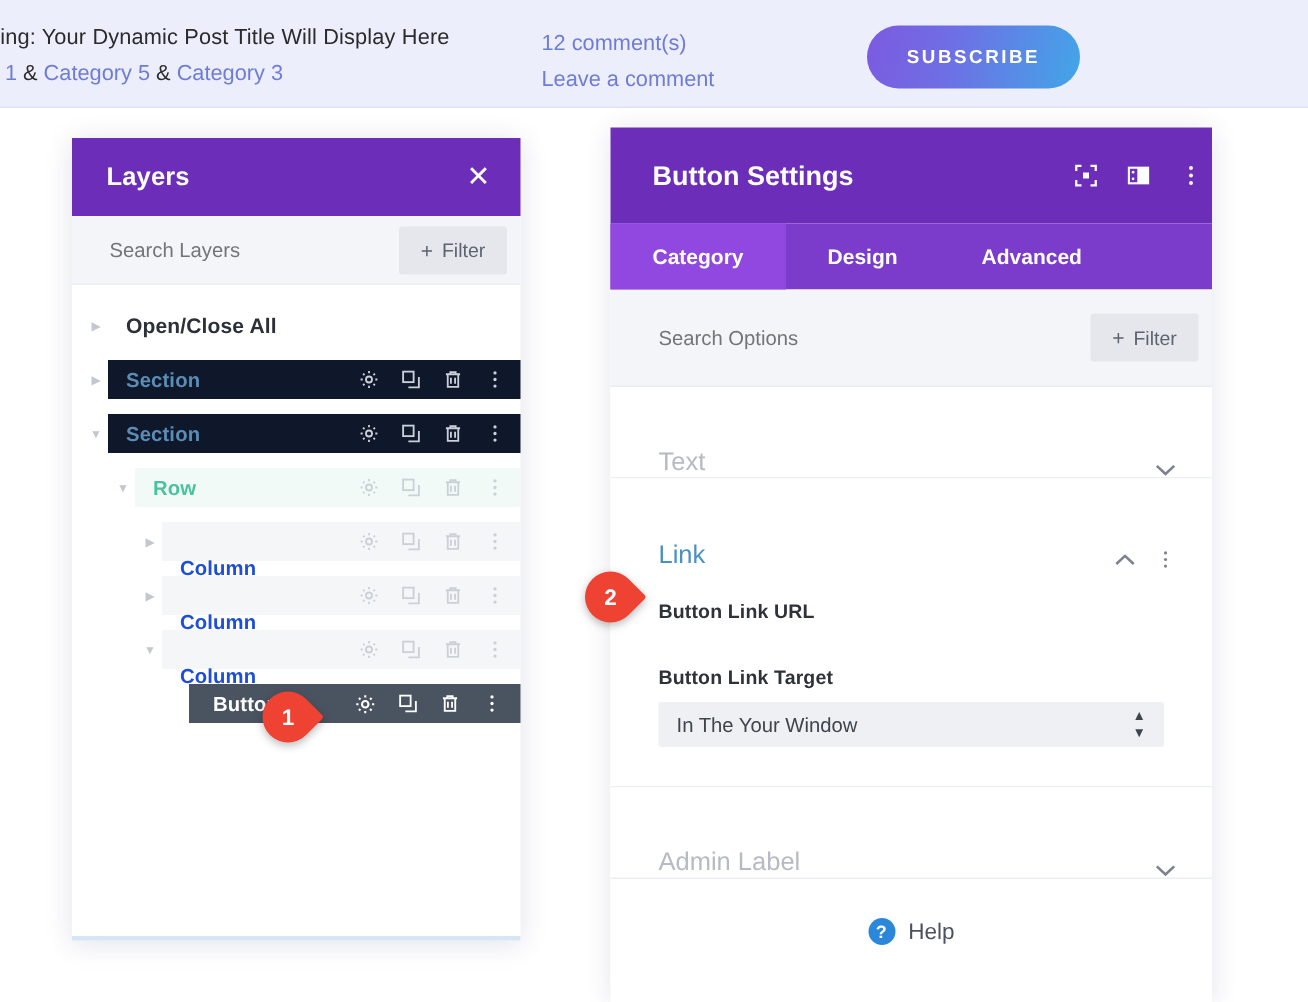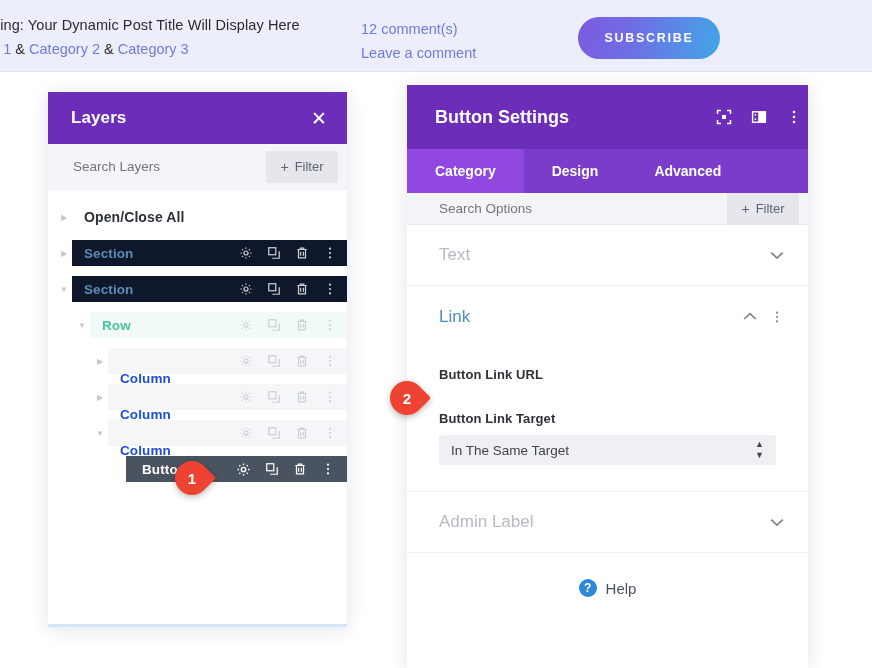--- a/index.html
+++ b/index.html
@@ -268,42 +268,42 @@
     font-size: 14px;
     font-weight: bold;
     cursor: pointer;
     background: transparent;
     border: none;
     font-family: "Liberation Sans", sans-serif;
   }
   .stab.active { background: #9048e0; }
 
   .opt-search {
-    height: 32px;
+    height: 65px;
     background: #f4f5f9;
     display: flex;
     align-items: center;
     justify-content: space-between;
     padding-left: 32px;
     border-bottom: 1px solid #e9ebf0;
   }
   .opt-search .sb-input {
     font-size: 13.5px;
     color: #a9aebb;
     border: none;
     background: transparent;
     outline: none;
     font-family: "Liberation Sans", sans-serif;
     flex: 1;
   }
 
   .acc-head {
     height: 61px;
     display: flex;
-    align-items: center;
+    align-items: flex-end;
     justify-content: space-between;
     padding: 0 24px 0 32px;
     border-bottom: 1px solid #eceef2;
     cursor: pointer;
     background: #fff;
   }
   .acc-title { font-size: 17px; color: #b6bac3; }
   .acc-title.open { color: #4a90c4; }
   .acc-right { display: flex; align-items: center; gap: 13px; }
 
@@ -417,21 +417,21 @@
   }
   #marker-1 { left: 175px; top: 461px; }
   #marker-2 { left: 390px; top: 381px; }
 </style>
 </head>
 <body>
 
 <div id="page-preview">
   <div id="preview-inner">
     <div class="preview-title">ding: Your Dynamic Post Title Will Display Here</div>
-    <div class="preview-cats"><span style="color:#6f7cd4;">y 1</span><span class="amp"> &amp; </span><a href="#">Category 2</a><span class="amp"> &amp; </span><a href="#">Category 3</a></div>
+    <div class="preview-cats"><span style="color:#6f7cd4;">y 1</span><span class="amp"> &amp; </span><a href="#">Category 5</a><span class="amp"> &amp; </span><a href="#">Category 3</a></div>
     <div class="preview-meta">
       <a href="#">12 comment(s)</a>
       <a href="#">Leave a comment</a>
     </div>
     <button id="subscribe-btn">SUBSCRIBE</button>
   </div>
 </div>
 
 <div id="layers-panel">
 
@@ -695,21 +695,21 @@
     </div>
   </div>
 
   <div class="acc-body">
     <div class="field">
       <div class="field-label">Button Link URL</div>
     </div>
     <div class="field">
       <div class="field-label">Button Link Target</div>
       <div class="select-wrap">
-        <div class="sel-input">In The Same Target</div>
+        <div class="sel-input">In The Your Window</div>
         <span class="sel-arrows">▲<span style="height:2px;"></span>▼</span>
       </div>
     </div>
   </div>
 
   <div class="acc-head">
     <span class="acc-title">Admin Label</span>
     <div class="acc-right">
       <svg width="14" height="9" viewBox="0 0 14 9" fill="none" stroke="#7b818d" stroke-width="1.7">
           <path d="M1.2 1.6 L7 7 L12.8 1.6"></path>

